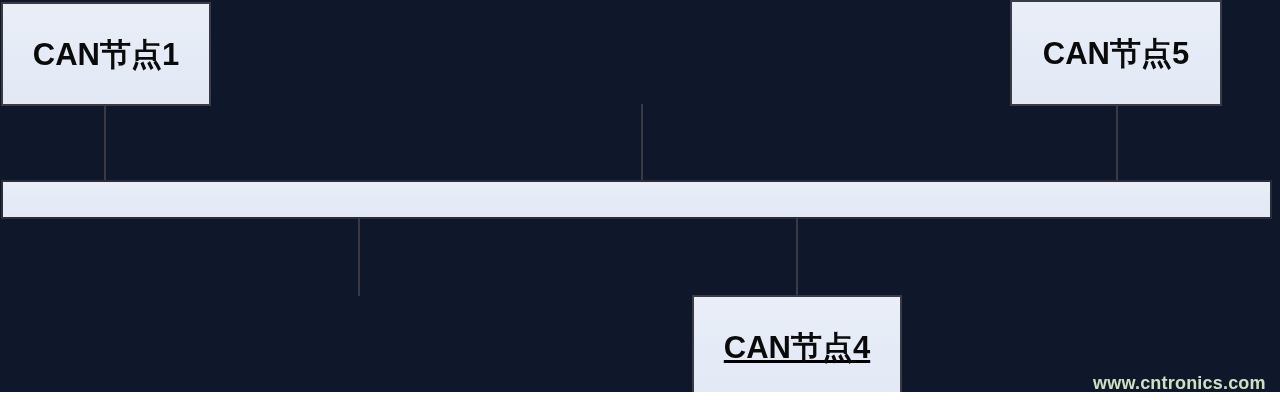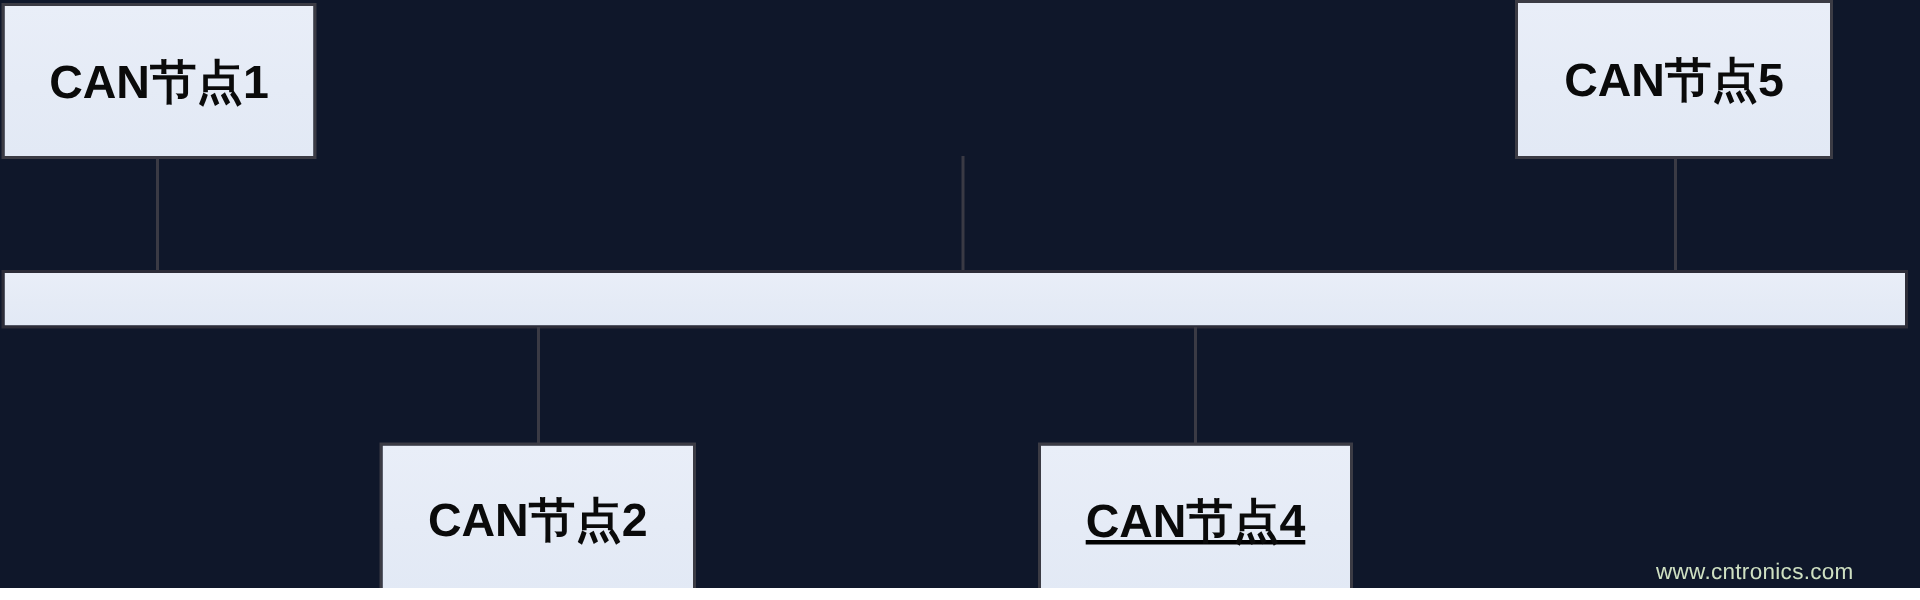--- a/index.html
+++ b/index.html
@@ -39,26 +39,25 @@
     background: linear-gradient(180deg, #e9eef8 0%, #e5ebf6 55%, #e2e9f5 100%);
     border: 2px solid #2d2d38;
   }
   .connector {
     position: absolute;
     background: #3a3a44;
     width: 2px;
   }
   .watermark {
     position: absolute;
-    font-size: 15px;
-    font-weight: normal;
+    font-size: 18px;
+    font-weight: bold;
     color: #cfe0c2;
     white-space: nowrap;
     letter-spacing: 0.2px;
-    margin-left: 11px;
   }
 </style>
 </head>
 <body>
 
 <div id="canvas">
 
   <div class="node" style="left:1px; top:2px; width:210px; height:104px;">
     <span class="node-label">CAN节点1</span>
   </div>
@@ -70,23 +69,20 @@
 
   <div class="connector" style="left:104px; top:105px; height:76px;"></div>
   <div class="connector" style="left:641px; top:104px; height:77px;"></div>
   <div class="connector" style="left:1116px; top:105px; height:76px;"></div>
 
   <div class="bus" style="left:1px; top:180px; width:1271px; height:39px;"></div>
 
   <div class="connector" style="left:358px; top:218px; height:78px;"></div>
   <div class="connector" style="left:796px; top:218px; height:78px;"></div>
 
-  <div class="node" style="left:253px; top:295px; width:211px; height:102px;">
-    <span class="node-label">CAN节点2</span>
-  </div>
 
   <div class="node" style="left:692px; top:295px; width:210px; height:104px;text-decoration:underline;">
     <span class="node-label">CAN节点4</span>
   </div>
 
   <div class="watermark" style="left:1093px; top:373px;">www.cntronics.com</div>
 
 </div>
 
 </body></html>

